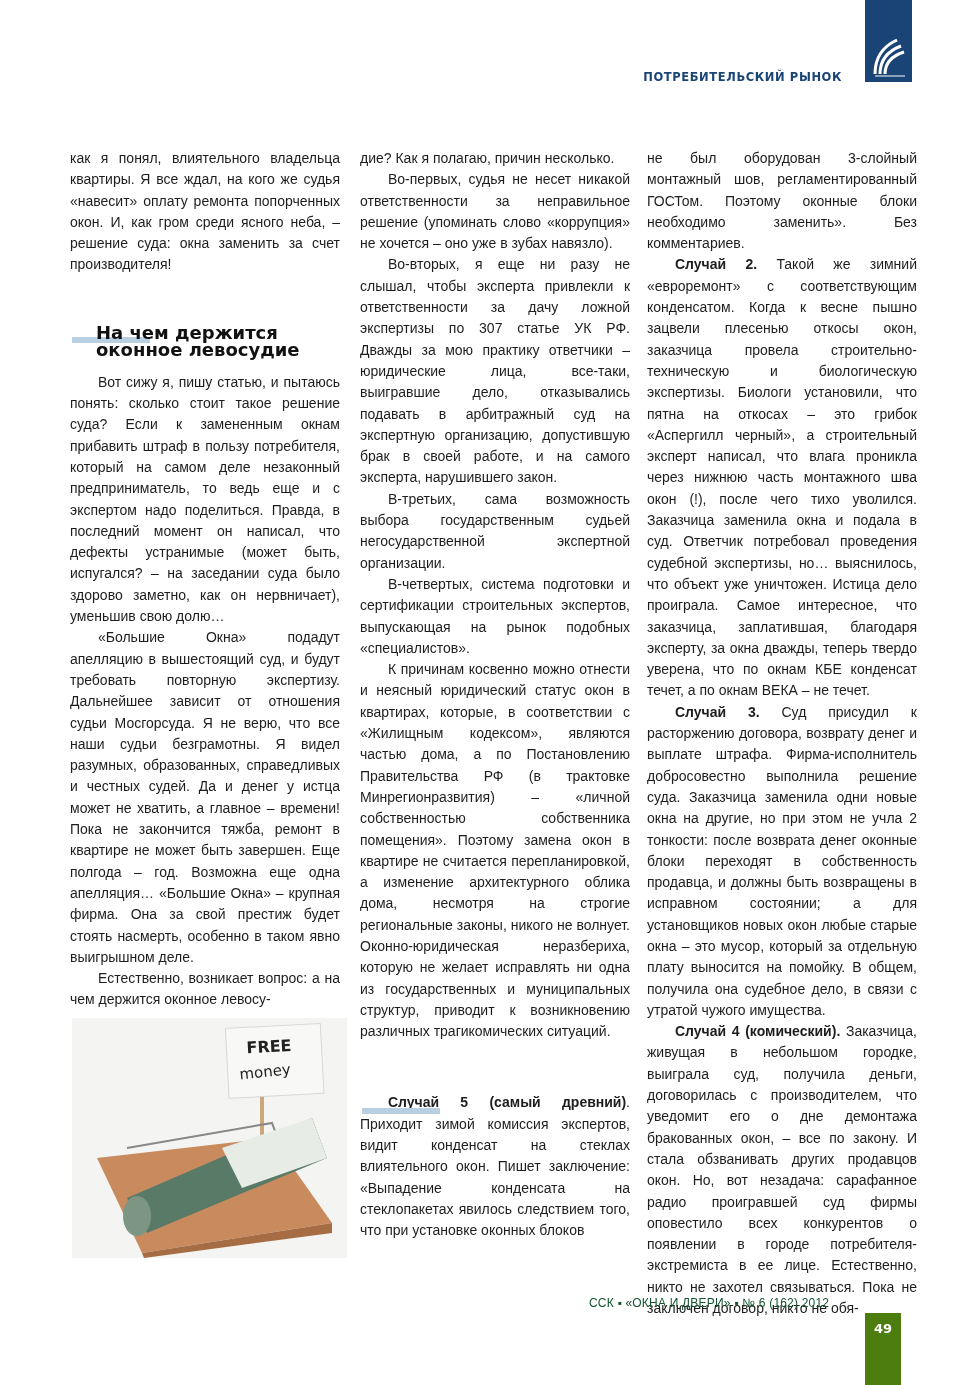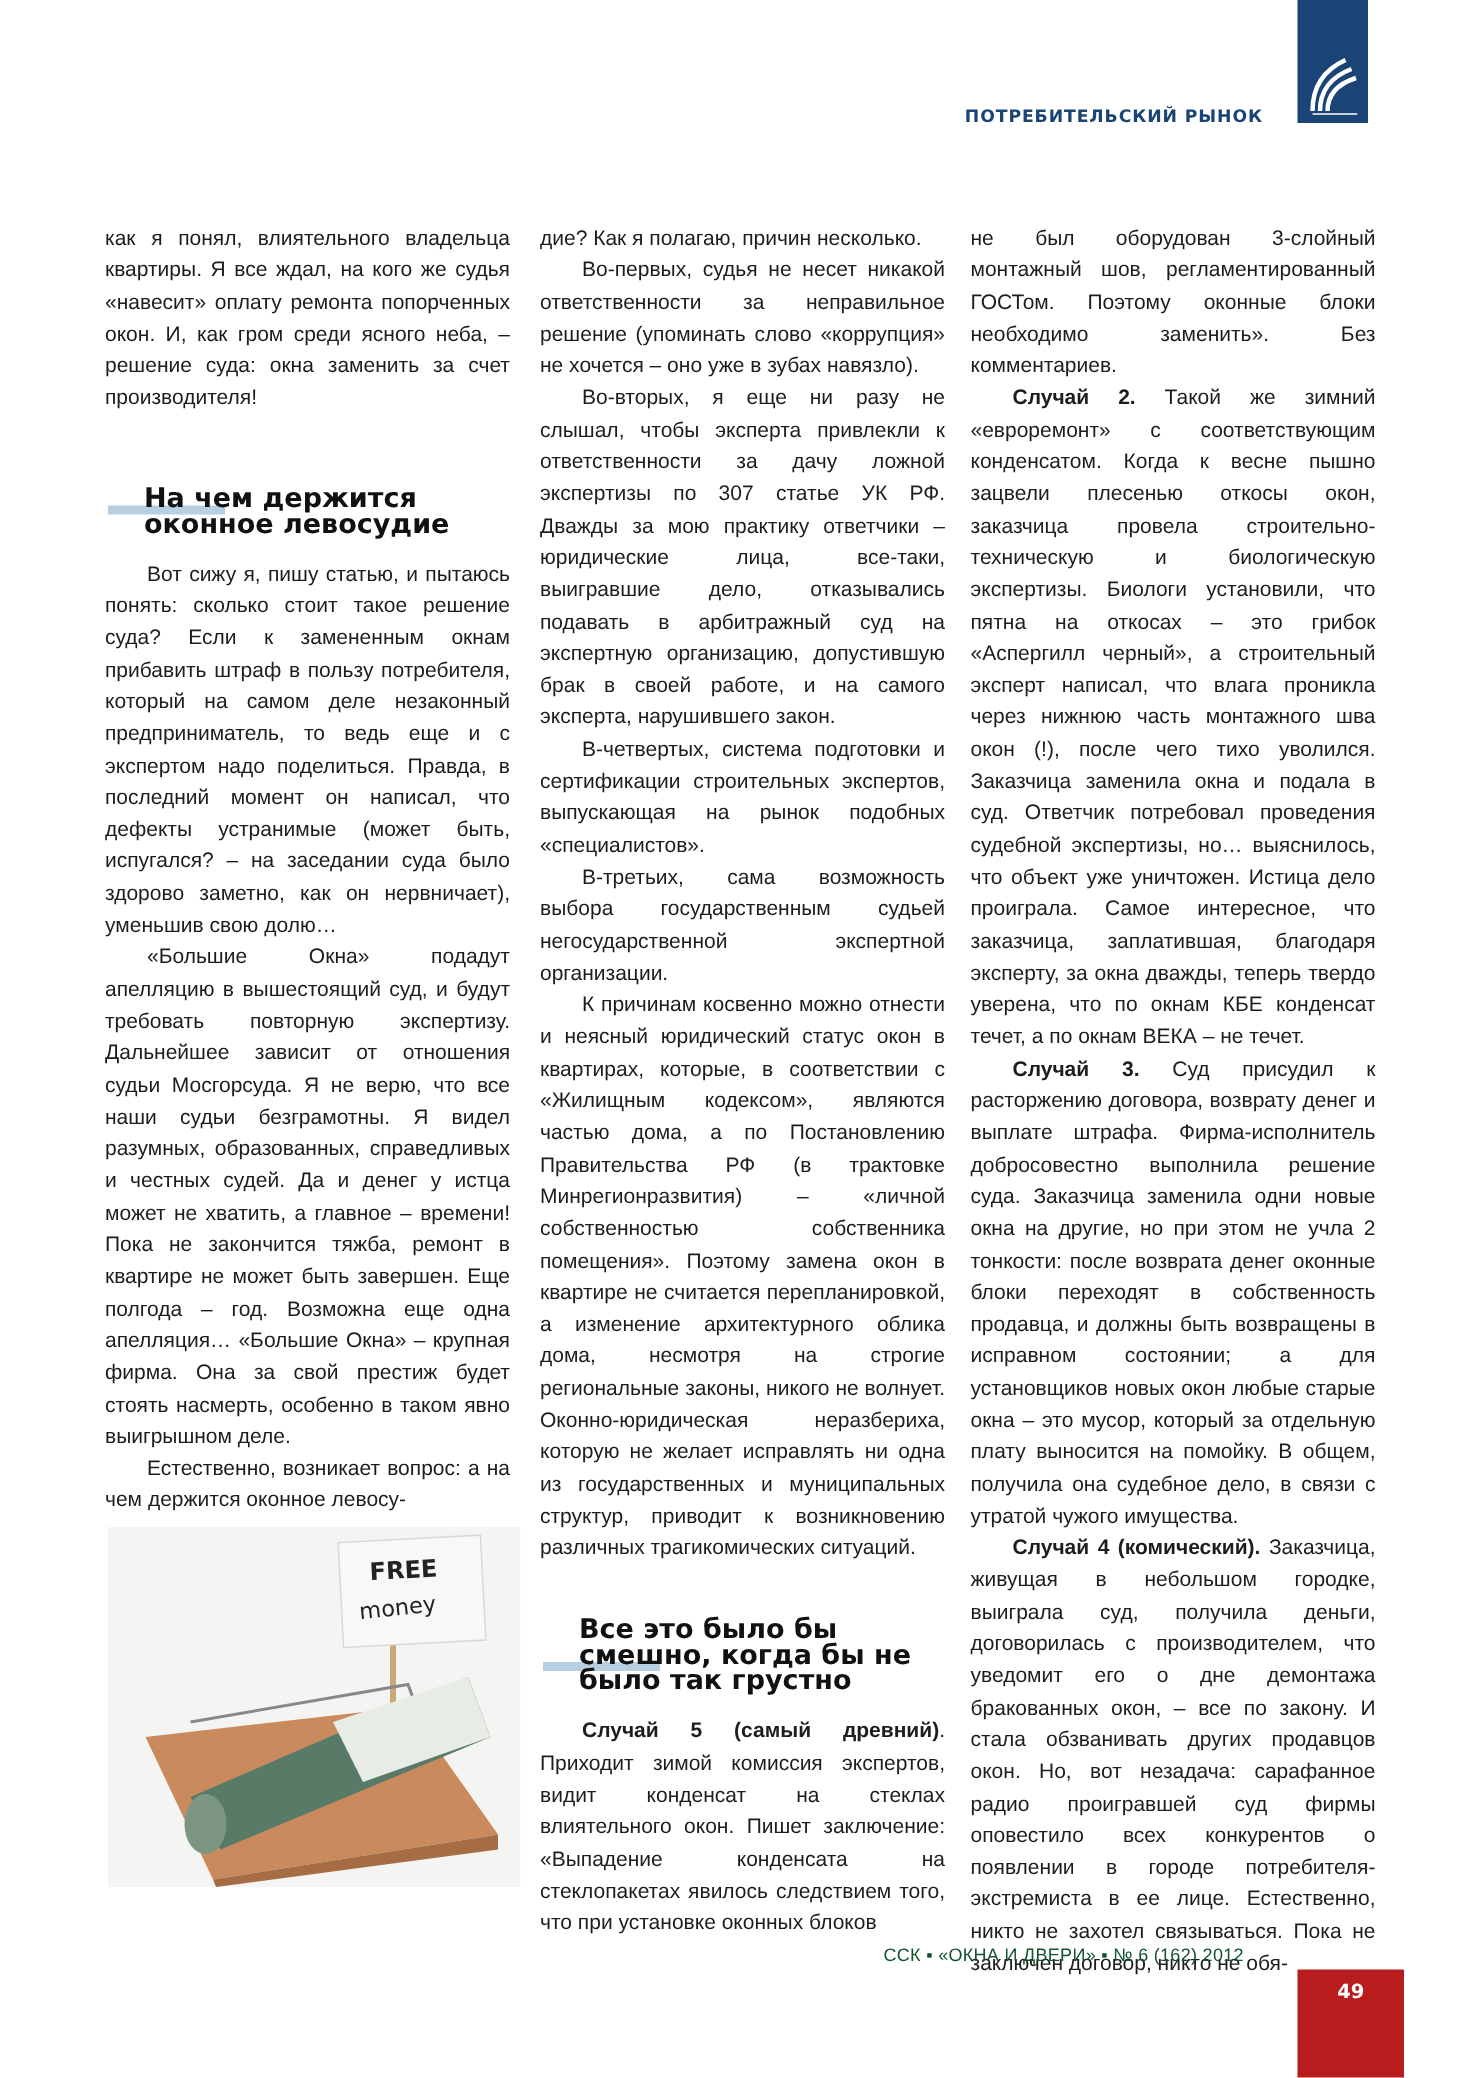--- a/index.html
+++ b/index.html
@@ -15,21 +15,21 @@
   .col1 { left:70px; }
   .col2 { left:360px; }
   .col3 { left:647px; }
   .heading { position:relative; font-family:"DejaVu Sans", sans-serif; font-weight:bold; font-size:18px;
              line-height:17px; padding-left:26px; color:#111; margin:0; text-align:left; }
   .heading .bar { position:absolute; left:2px; width:78px; height:6px; background:#b8cfe2; z-index:0; }
   .heading span.t { position:relative; z-index:1; }
   b.case { font-weight:bold; }
   .photo { position:absolute; left:72px; top:1018px; width:275px; height:240px; }
   .footer { position:absolute; left:589px; top:1296px; font-size:12px; color:#14532d; letter-spacing:0.2px; }
-  .pagebox { position:absolute; left:865px; top:1313px; width:71px; height:72px; background:#b91c1c; }
+  .pagebox { position:absolute; left:865px; top:1313px; width:36px; height:72px; background:#4d7c0f; }
   .pagebox span { display:block; text-align:center; color:#fff; font-weight:bold; font-size:13px; margin-top:8px;
                   font-family:"DejaVu Sans", sans-serif; }
 </style>
 </head>
 <body>
 
 <div class="logo-box">
   <svg width="34" height="42" viewBox="0 0 34 42">
     <path d="M4 38 Q4 14 26 4" stroke="#fff" stroke-width="3" fill="none"></path>
     <path d="M9 38 Q9 18 30 10" stroke="#fff" stroke-width="3" fill="none"></path>
@@ -70,27 +70,26 @@
     <polygon points="55,180 240,100 255,140 75,215" fill="#5a7a68"></polygon>
     <polygon points="150,130 240,100 255,140 170,170" fill="#e8ece6"></polygon>
     <ellipse cx="65" cy="198" rx="14" ry="20" fill="#7d9684"></ellipse>
   </svg>
 </div>
 
 <div class="col col2">
   <p>дие? Как я полагаю, причин несколько.</p>
   <p class="ind">Во-первых, судья не несет никакой ответственности за неправильное решение (упоминать слово «коррупция» не хочется – оно уже в зубах навязло).</p>
   <p class="ind">Во-вторых, я еще ни разу не слышал, чтобы эксперта привлекли к ответственности за дачу ложной экспертизы по 307 статье УК РФ. Дважды за мою практику ответчики – юридические лица, все-таки, выигравшие дело, отказывались подавать в арбитражный суд на экспертную организацию, допустившую брак в своей работе, и на самого эксперта, нарушившего закон.</p>
+  <p class="ind">В-третьих, сама возможность выбора государственным судьей негосударственной экспертной организации.</p>
   <p class="ind">В-четвертых, система подготовки и сертификации строительных экспертов, выпускающая на рынок подобных «специалистов».</p>
-  <p class="ind">В-третьих, сама возможность выбора государственным судьей негосударственной экспертной организации.</p>
   <p class="ind">К причинам косвенно можно отнести и неясный юридический статус окон в квартирах, которые, в соответствии с «Жилищным кодексом», являются частью дома, а по Постановлению Правительства РФ (в трактовке Минрегионразвития) – «личной собственностью собственника помещения». Поэтому замена окон в квартире не считается перепланировкой, а изменение архитектурного облика дома, несмотря на строгие региональные законы, никого не волнует. Оконно-юридическая неразбериха, которую не желает исправлять ни одна из государственных и муниципальных структур, приводит к возникновению различных трагикомических ситуаций.</p>
   <div style="height:36px"></div>
   <h3 class="heading">
     <span class="bar" style="top:30px"></span>
-    <span class="t">Все это было бы смешно, когда бы не было так грустно</span>
   </h3>
   <div style="height:14px"></div>
   <p class="ind"><b class="case">Случай 5 (самый древний)</b><span>. Приходит зимой комиссия экспертов, видит конденсат на стеклах влиятельного окон. Пишет заключение: «Выпадение конденсата на стеклопакетах явилось следствием того, что при установке оконных блоков</span></p>
 </div>
 
 <div class="col col3">
   <p>не был оборудован 3-слойный монтажный шов, регламентированный ГОСТом. Поэтому оконные блоки необходимо заменить». Без комментариев.</p>
   <p class="ind"><b class="case">Случай 2.</b><span> Такой же зимний «евроремонт» с соответствующим конденсатом. Когда к весне пышно зацвели плесенью откосы окон, заказчица провела строительно-техническую и биологическую экспертизы. Биологи установили, что пятна на откосах – это грибок «Аспергилл черный», а строительный эксперт написал, что влага проникла через нижнюю часть монтажного шва окон (!), после чего тихо уволился. Заказчица заменила окна и подала в суд. Ответчик потребовал проведения судебной экспертизы, но… выяснилось, что объект уже уничтожен. Истица дело проиграла. Самое интересное, что заказчица, заплатившая, благодаря эксперту, за окна дважды, теперь твердо уверена, что по окнам КБЕ конденсат течет, а по окнам ВЕКА – не течет.</span></p>
   <p class="ind"><b class="case">Случай 3.</b><span> Суд присудил к расторжению договора, возврату денег и выплате штрафа. Фирма-исполнитель добросовестно выполнила решение суда. Заказчица заменила одни новые окна на другие, но при этом не учла 2 тонкости: после возврата денег оконные блоки переходят в собственность продавца, и должны быть возвращены в исправном состоянии; а для установщиков новых окон любые старые окна – это мусор, который за отдельную плату выносится на помойку. В общем, получила она судебное дело, в связи с утратой чужого имущества.</span></p>
   <p class="ind"><b class="case">Случай 4 (комический).</b><span> Заказчица, живущая в небольшом городке, выиграла суд, получила деньги, договорилась с производителем, что уведомит его о дне демонтажа бракованных окон, – все по закону. И стала обзванивать других продавцов окон. Но, вот незадача: сарафанное радио проигравшей суд фирмы оповестило всех конкурентов о появлении в городе потребителя-экстремиста в ее лице. Естественно, никто не захотел связываться. Пока не заключен договор, никто не обя-</span></p>

